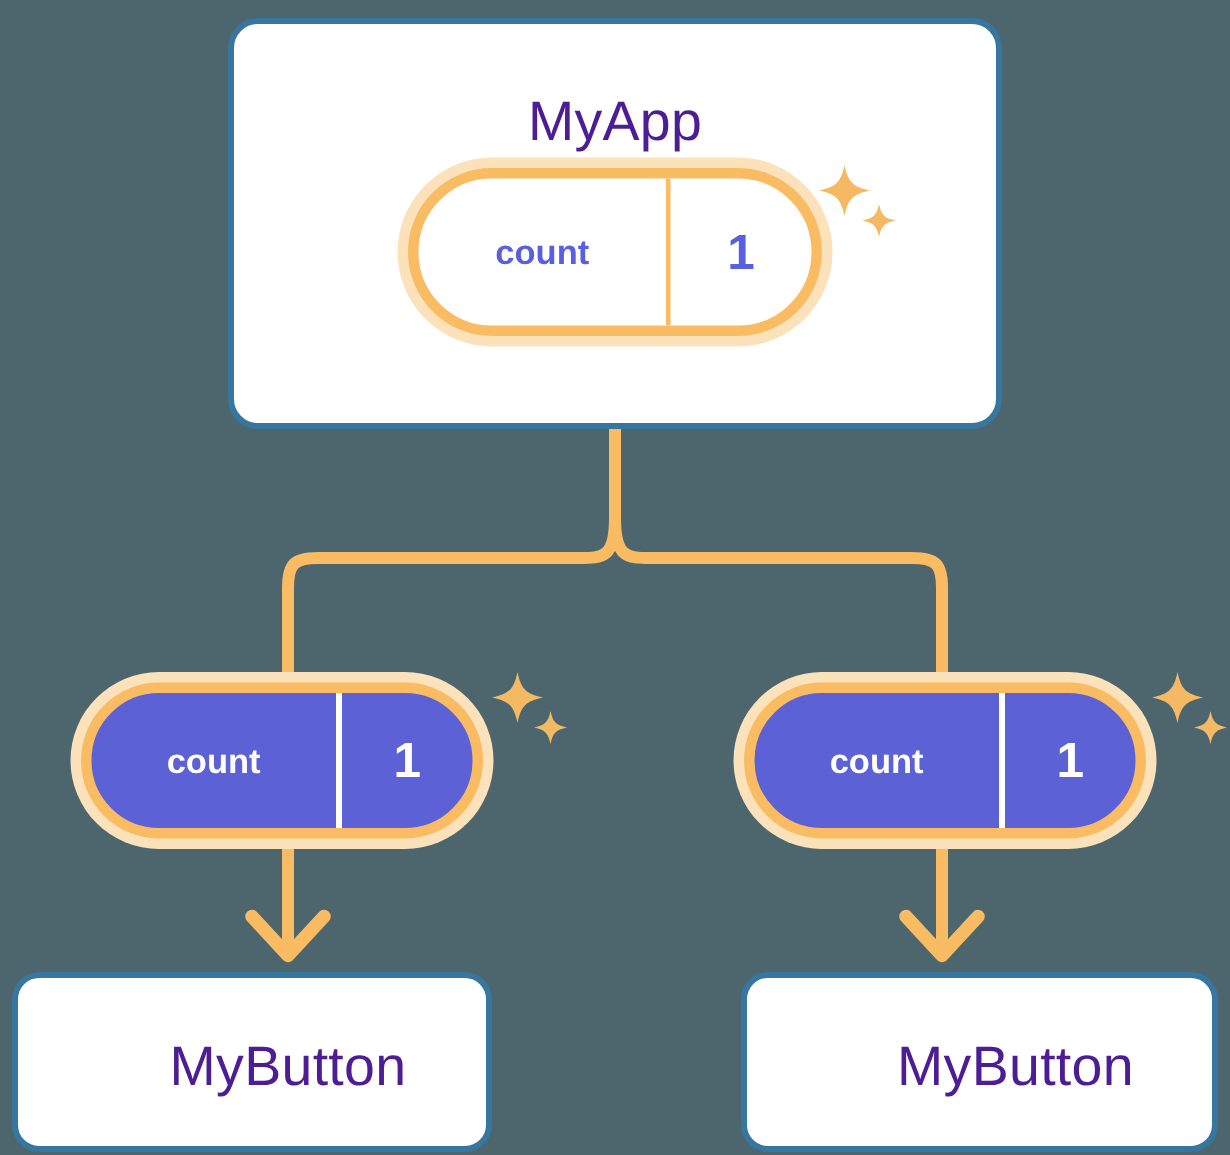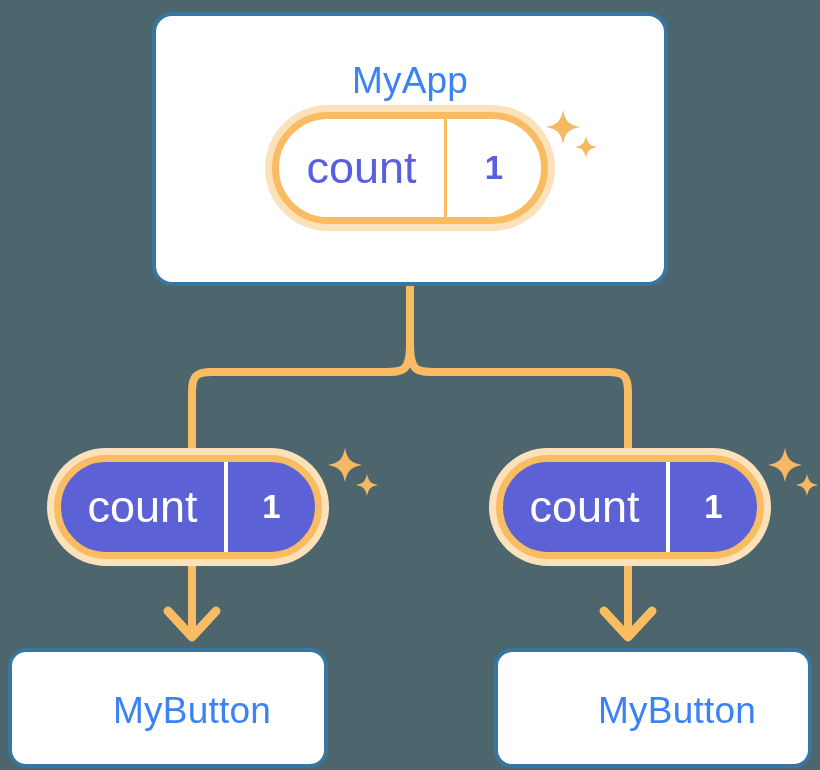--- a/index.html
+++ b/index.html
@@ -29,21 +29,21 @@
 
   
   .card {
     position: absolute;
     background: #ffffff;
     border: 4px solid #36769f;
     border-radius: 18px;
     box-sizing: border-box;
   }
   .card-title {
-    color: #3b82f6;
+    color: #4c1d95;
     font-size: 37px;
     font-weight: 400;
     letter-spacing: 0.2px;
     text-align: center;
     white-space: nowrap;
   }
 
   #card-myapp {
     left: 152px;
     top: 12px;
@@ -92,22 +92,22 @@
     box-shadow: 0 0 0 7px #fbe2bb;
     overflow: hidden;
   }
   .pill-key, .pill-val {
     display: flex;
     align-items: center;
     justify-content: center;
     box-sizing: border-box;
   }
   .pill-key {
-    font-size: 45px;
-    font-weight: 400;
+    font-size: 23px;
+    font-weight: 700;
   }
   .pill-val {
     font-size: 33px;
     font-weight: 700;
   }
 
   
   .pill-light {
     background: #ffffff;
   }

